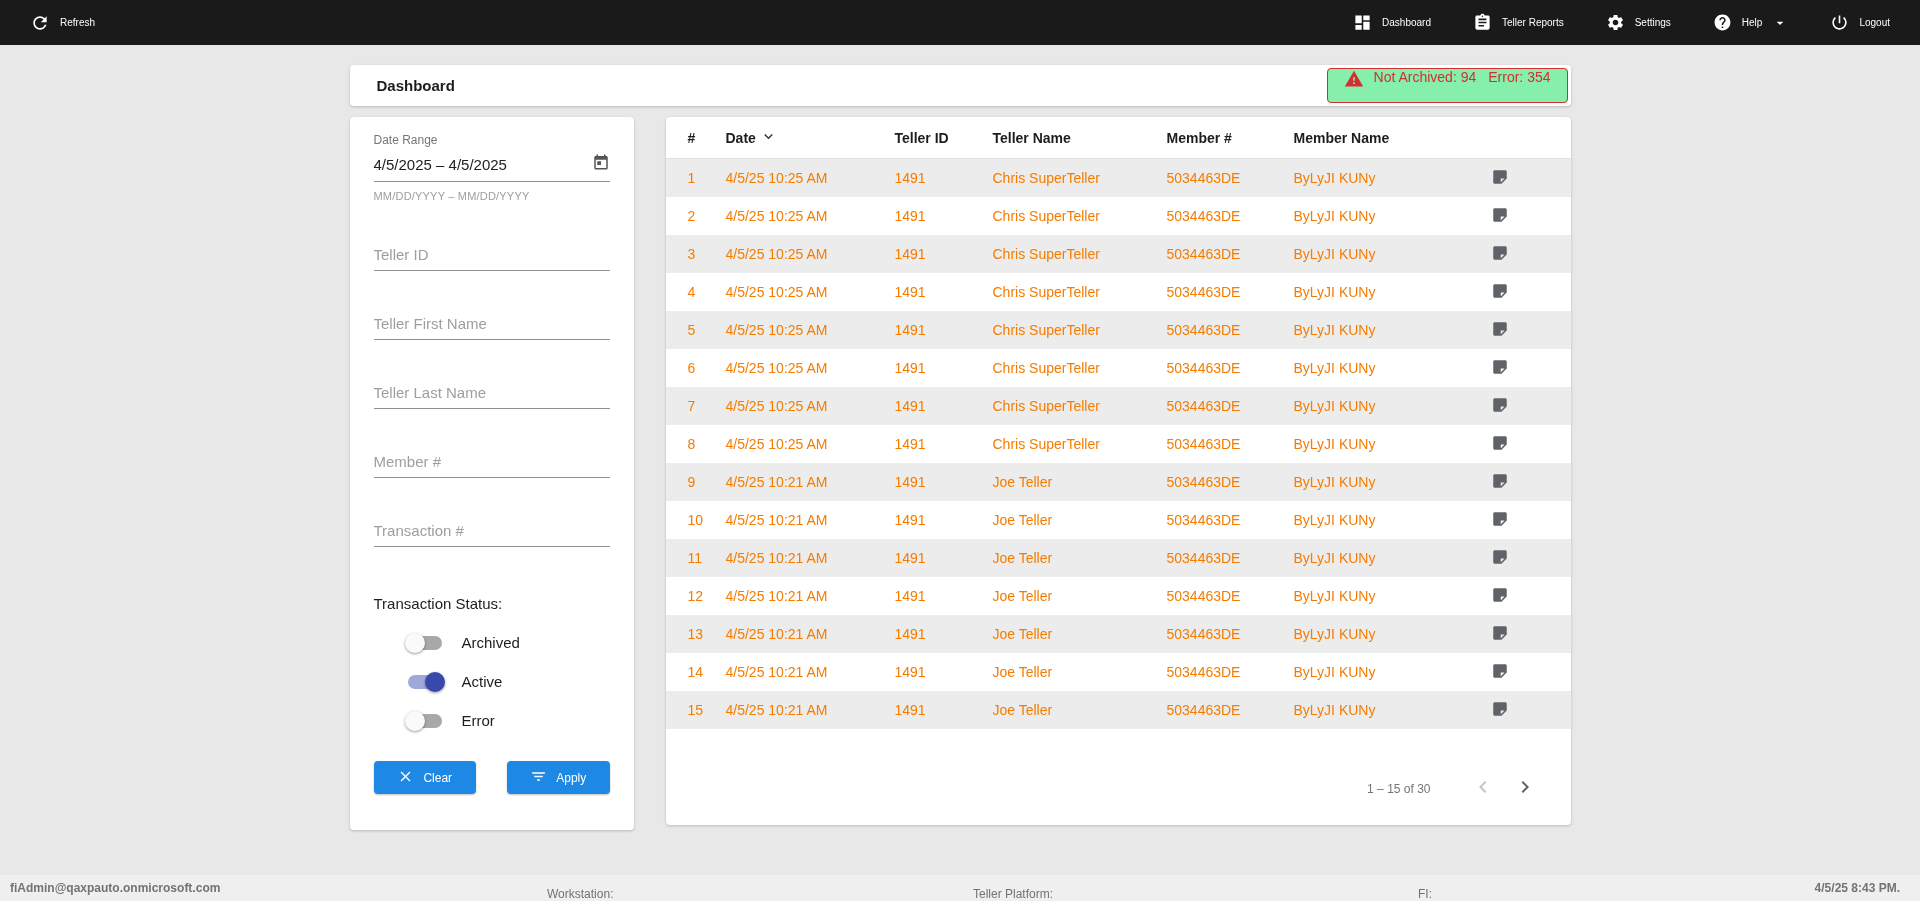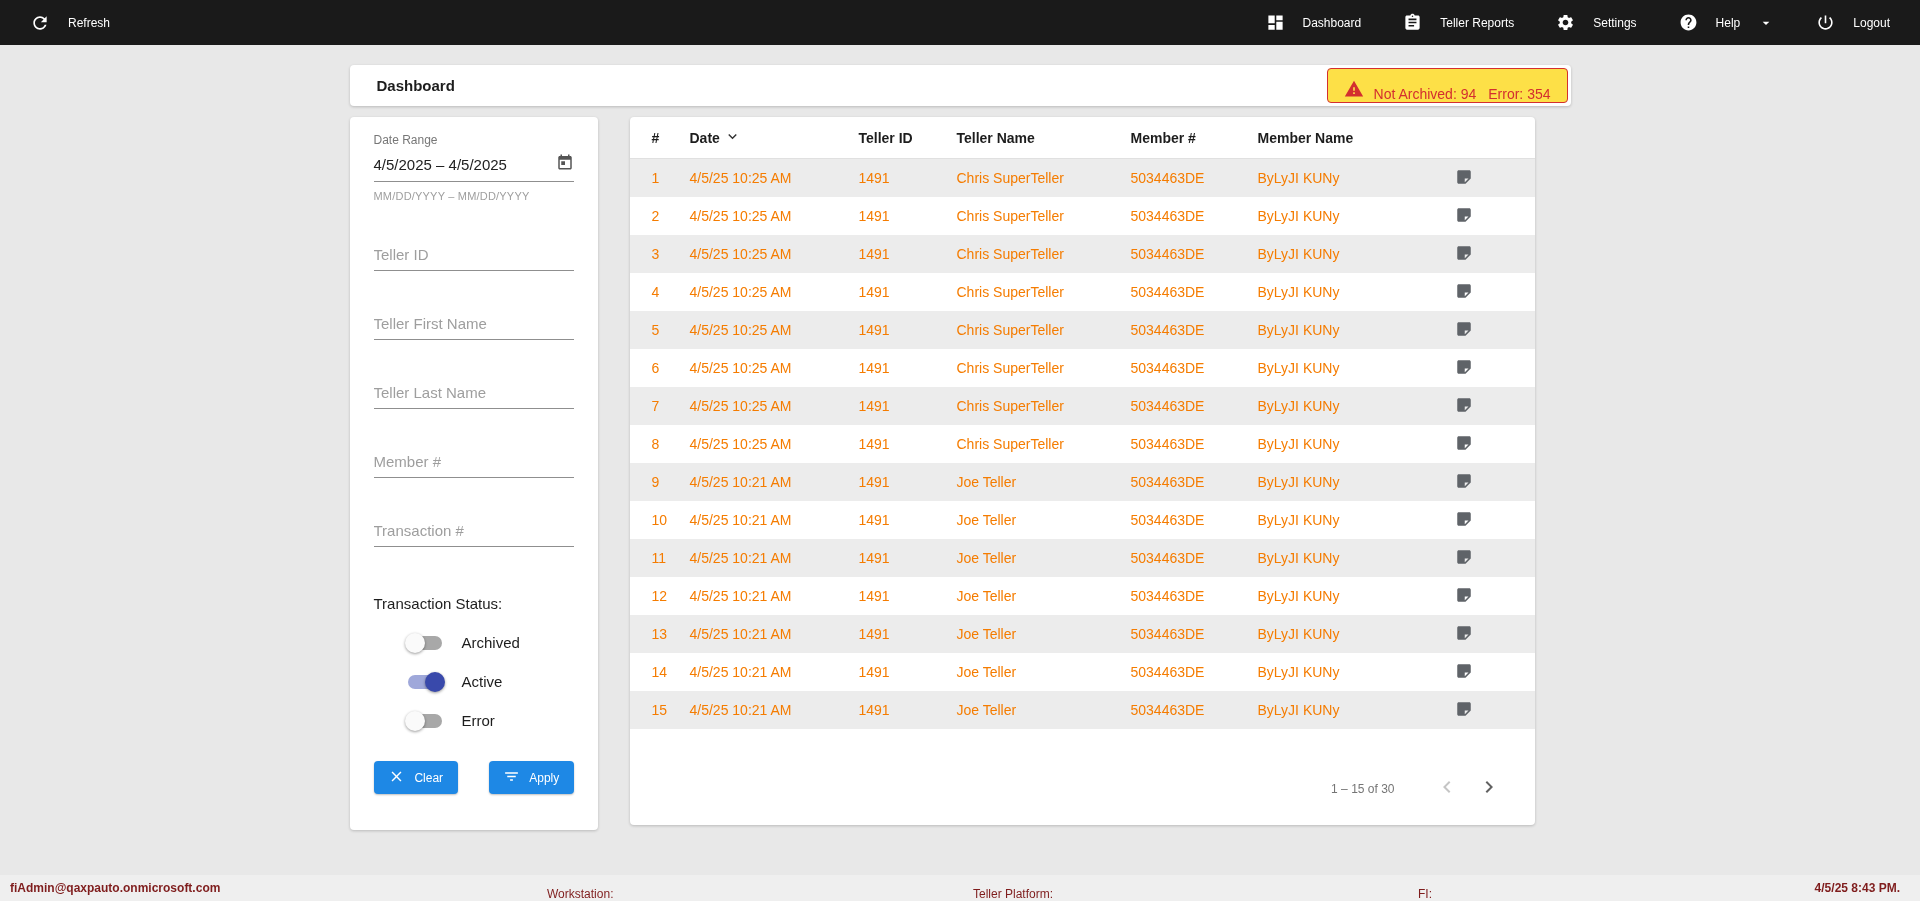--- a/index.html
+++ b/index.html
@@ -12,44 +12,44 @@
     color: #212121;
   }
   
   .topbar {
     height: 45px; background: #1a1a1a; color: #fff;
     display: flex; align-items: center; justify-content: space-between;
     padding: 0 30px;
   }
   .topbar .left, .topbar .right { display: flex; align-items: center; }
   .topbar .right { gap: 42px; }
-  .nav-item { display: flex; align-items: center; gap: 18px; font-size: 12px; cursor: pointer; }
+  .nav-item { display: flex; align-items: center; gap: 10px; font-size: 10px; cursor: pointer; }
   .nav-item svg { display: block; }
   
   .content { width: 1221px; margin: 20px auto 0 auto; }
   .card {
     background: #fff; border-radius: 4px;
     box-shadow: 0 1px 3px rgba(0,0,0,0.2);
   }
   .header-card {
     height: 41px; display: flex; align-items: center; justify-content: space-between;
     padding: 0 2px 0 27px; margin-bottom: 11px;
   }
   .page-title { font-size: 15px; font-weight: bold; color: #1d1d1d; }
   .alert-badge {
-    display: flex; align-items: flex-end; gap: 10px;
+    display: flex; align-items: flex-start; gap: 10px;
     border: 1px solid #d32f2f; border-radius: 4px;
     height: 35px; padding: 0 16px; margin-right: 1px;
-    color: #d32f2f; font-size: 14px; background: #fde047;
+    color: #d32f2f; font-size: 14px; background: #86efac;
   }
   .alert-badge .seg { white-space: nowrap; }
   .alert-badge .segs { display: flex; gap: 12px; }
   
   .main { display: flex; gap: 32px; align-items: flex-start; }
-  .sidebar { width: 248px; height: 713px; padding: 16px 24px; }
+  .sidebar { width: 284px; height: 713px; padding: 16px 24px; }
   .field-label { font-size: 12px; color: #777; }
   .date-value-row {
     display: flex; align-items: center; justify-content: space-between;
     margin-top: 6px; padding-bottom: 6px; border-bottom: 1px solid #8f8f8f;
   }
   .date-value { font-size: 15px; color: #222; }
   .date-hint { font-size: 11px; color: #9e9e9e; margin-top: 8px; letter-spacing: 0.2px; }
   .sb-input {
     width: 100%; border: none; border-bottom: 1px solid #8f8f8f;
     background: transparent; font-size: 15px; padding: 2px 0 7px 0;
@@ -93,21 +93,21 @@
   .note-icon { display: inline-flex; cursor: pointer; }
   .pagination {
     display: flex; align-items: center; justify-content: flex-end;
     gap: 18px; margin-top: 46px; padding-right: 34px;
   }
   .page-range { font-size: 12px; color: #757575; margin-right: 22px; }
   .page-btn { background: none; border: none; cursor: pointer; display: flex; padding: 0; }
   
   .footer {
     position: absolute; left: 0; bottom: 0; width: 100%; height: 26px;
-    background: #efefef; font-size: 12px; color: #7f1d1d;
+    background: #efefef; font-size: 12px; color: #737373;
   }
   .footer span { position: absolute; top: 6px; white-space: nowrap; }
   .f-user { left: 10px; font-weight: bold; }
   .f-ws { left: 547px; }
   .f-tp { left: 973px; }
   .f-fi { left: 1418px; }
   .f-dt { right: 20px; font-weight: bold; }
   .bold { font-weight: bold; margin-top: 40px; }
 </style>
 </head>

